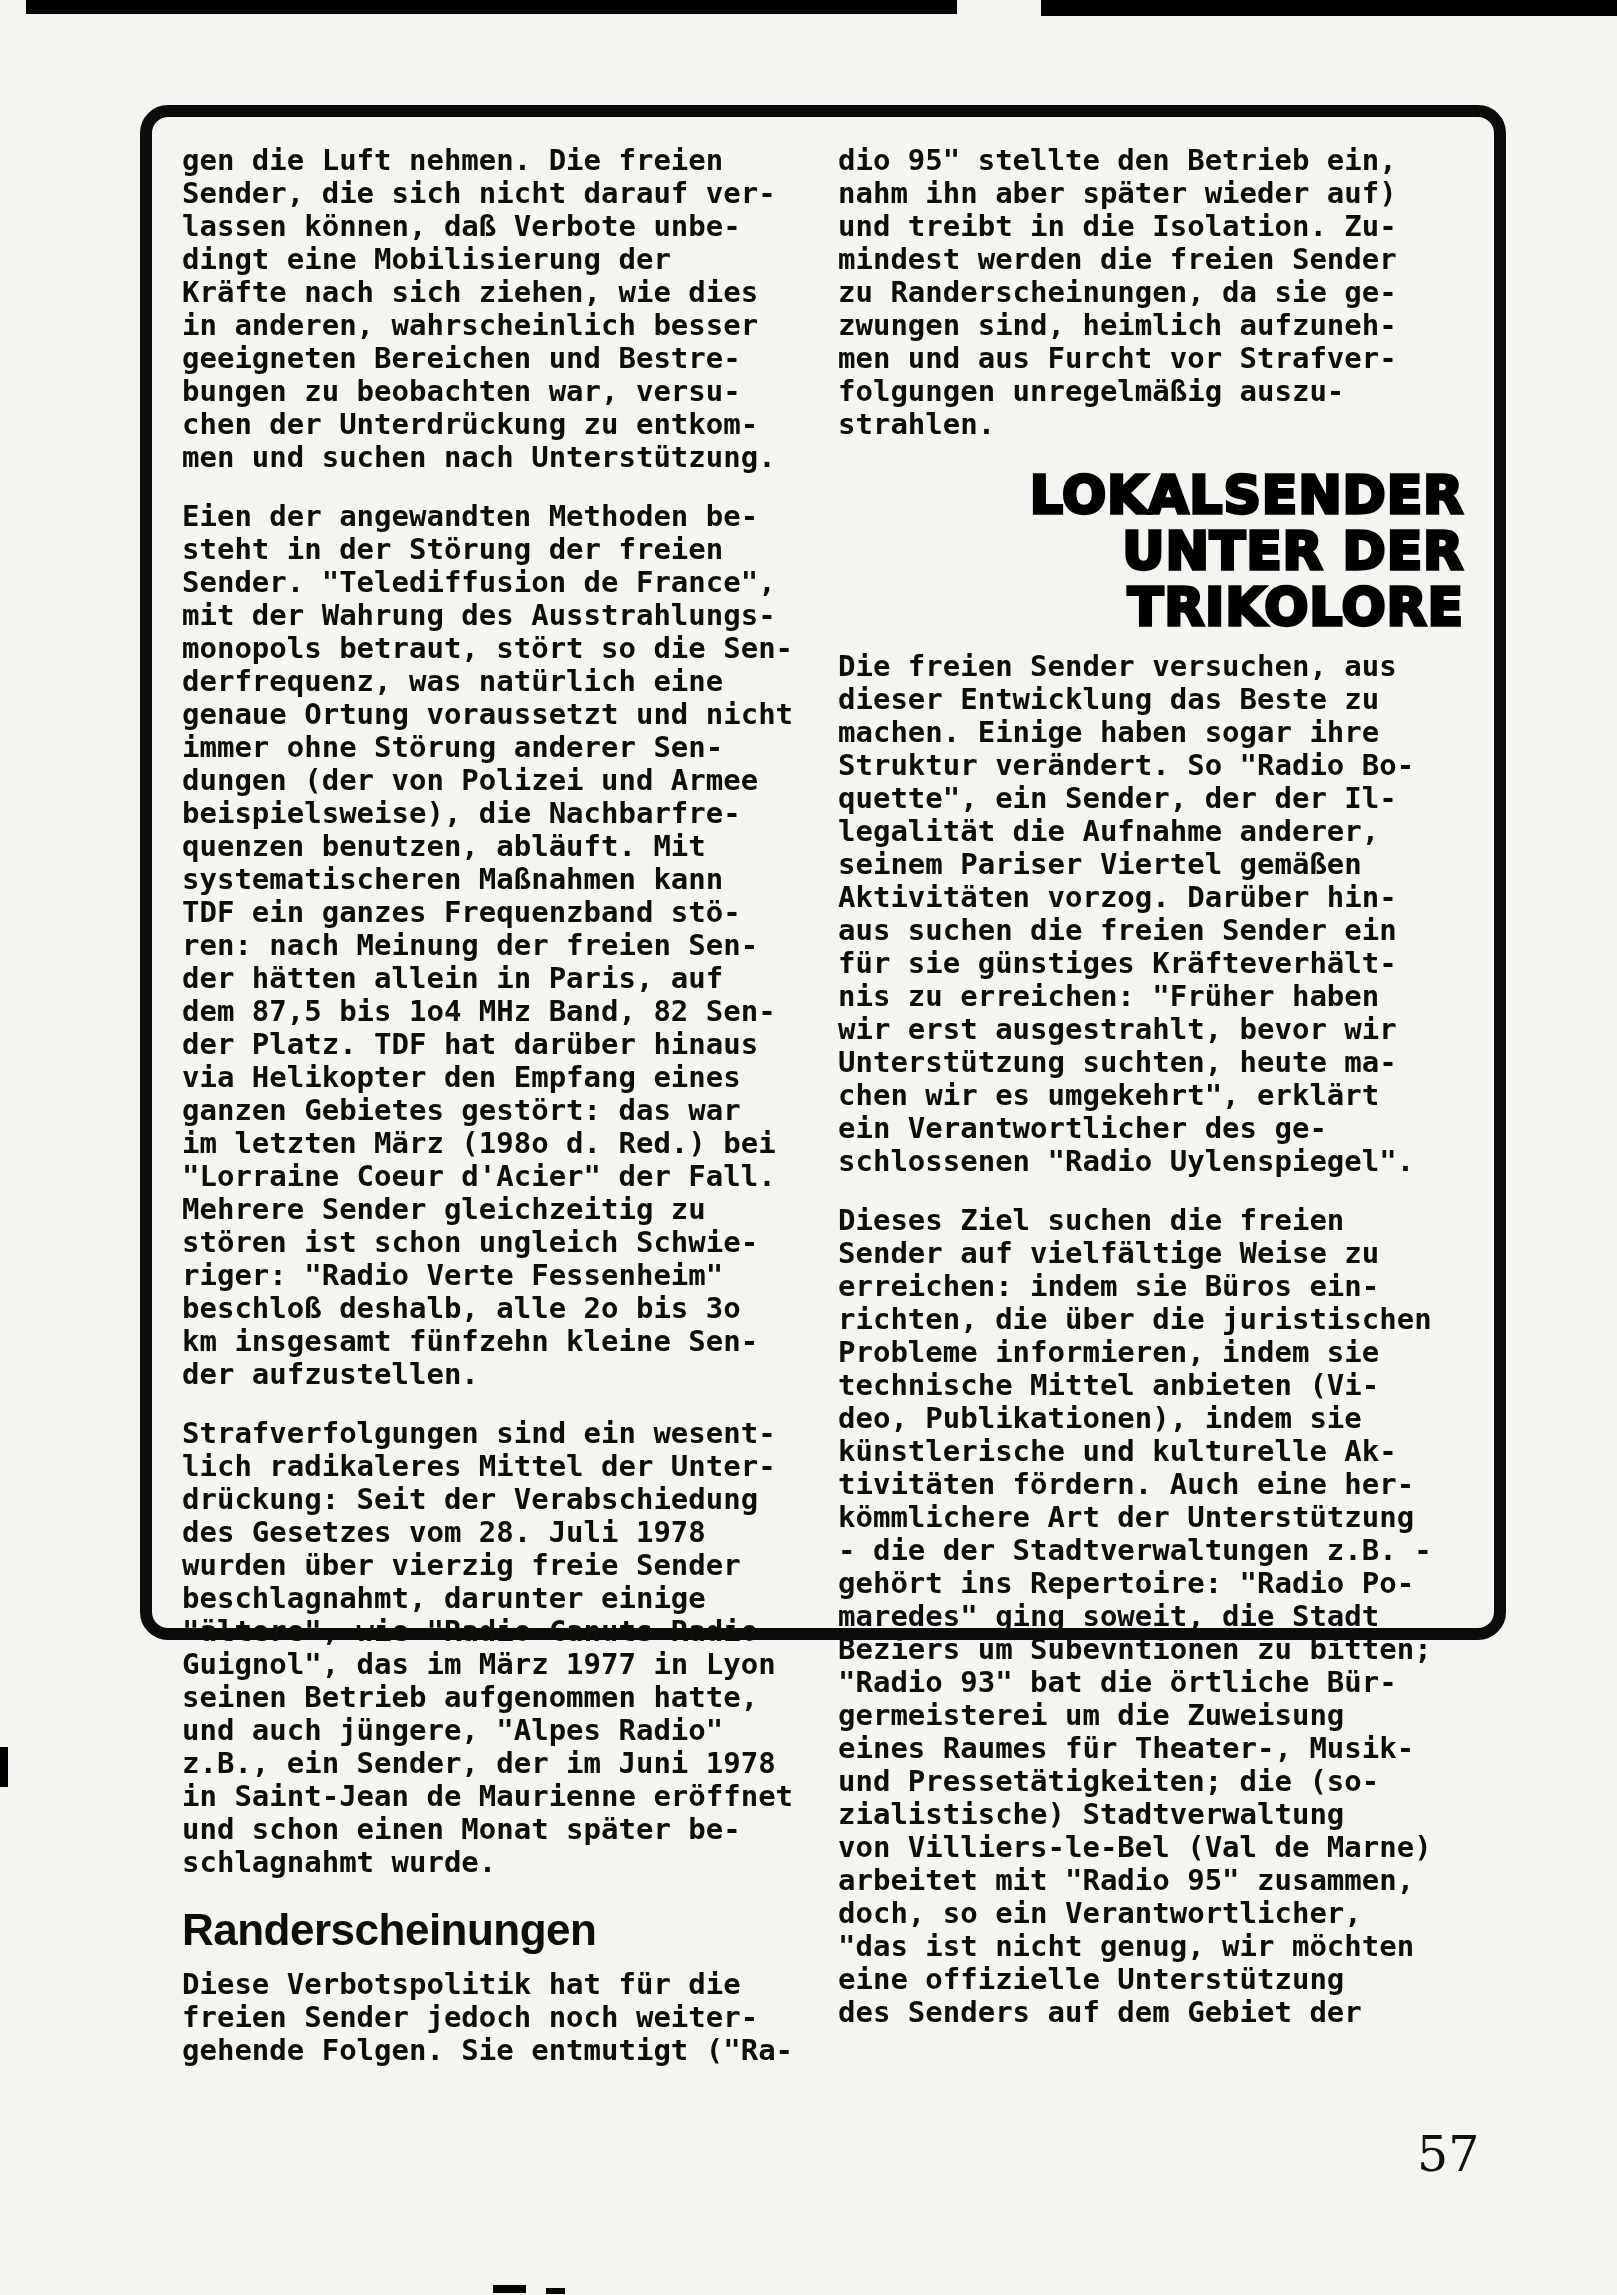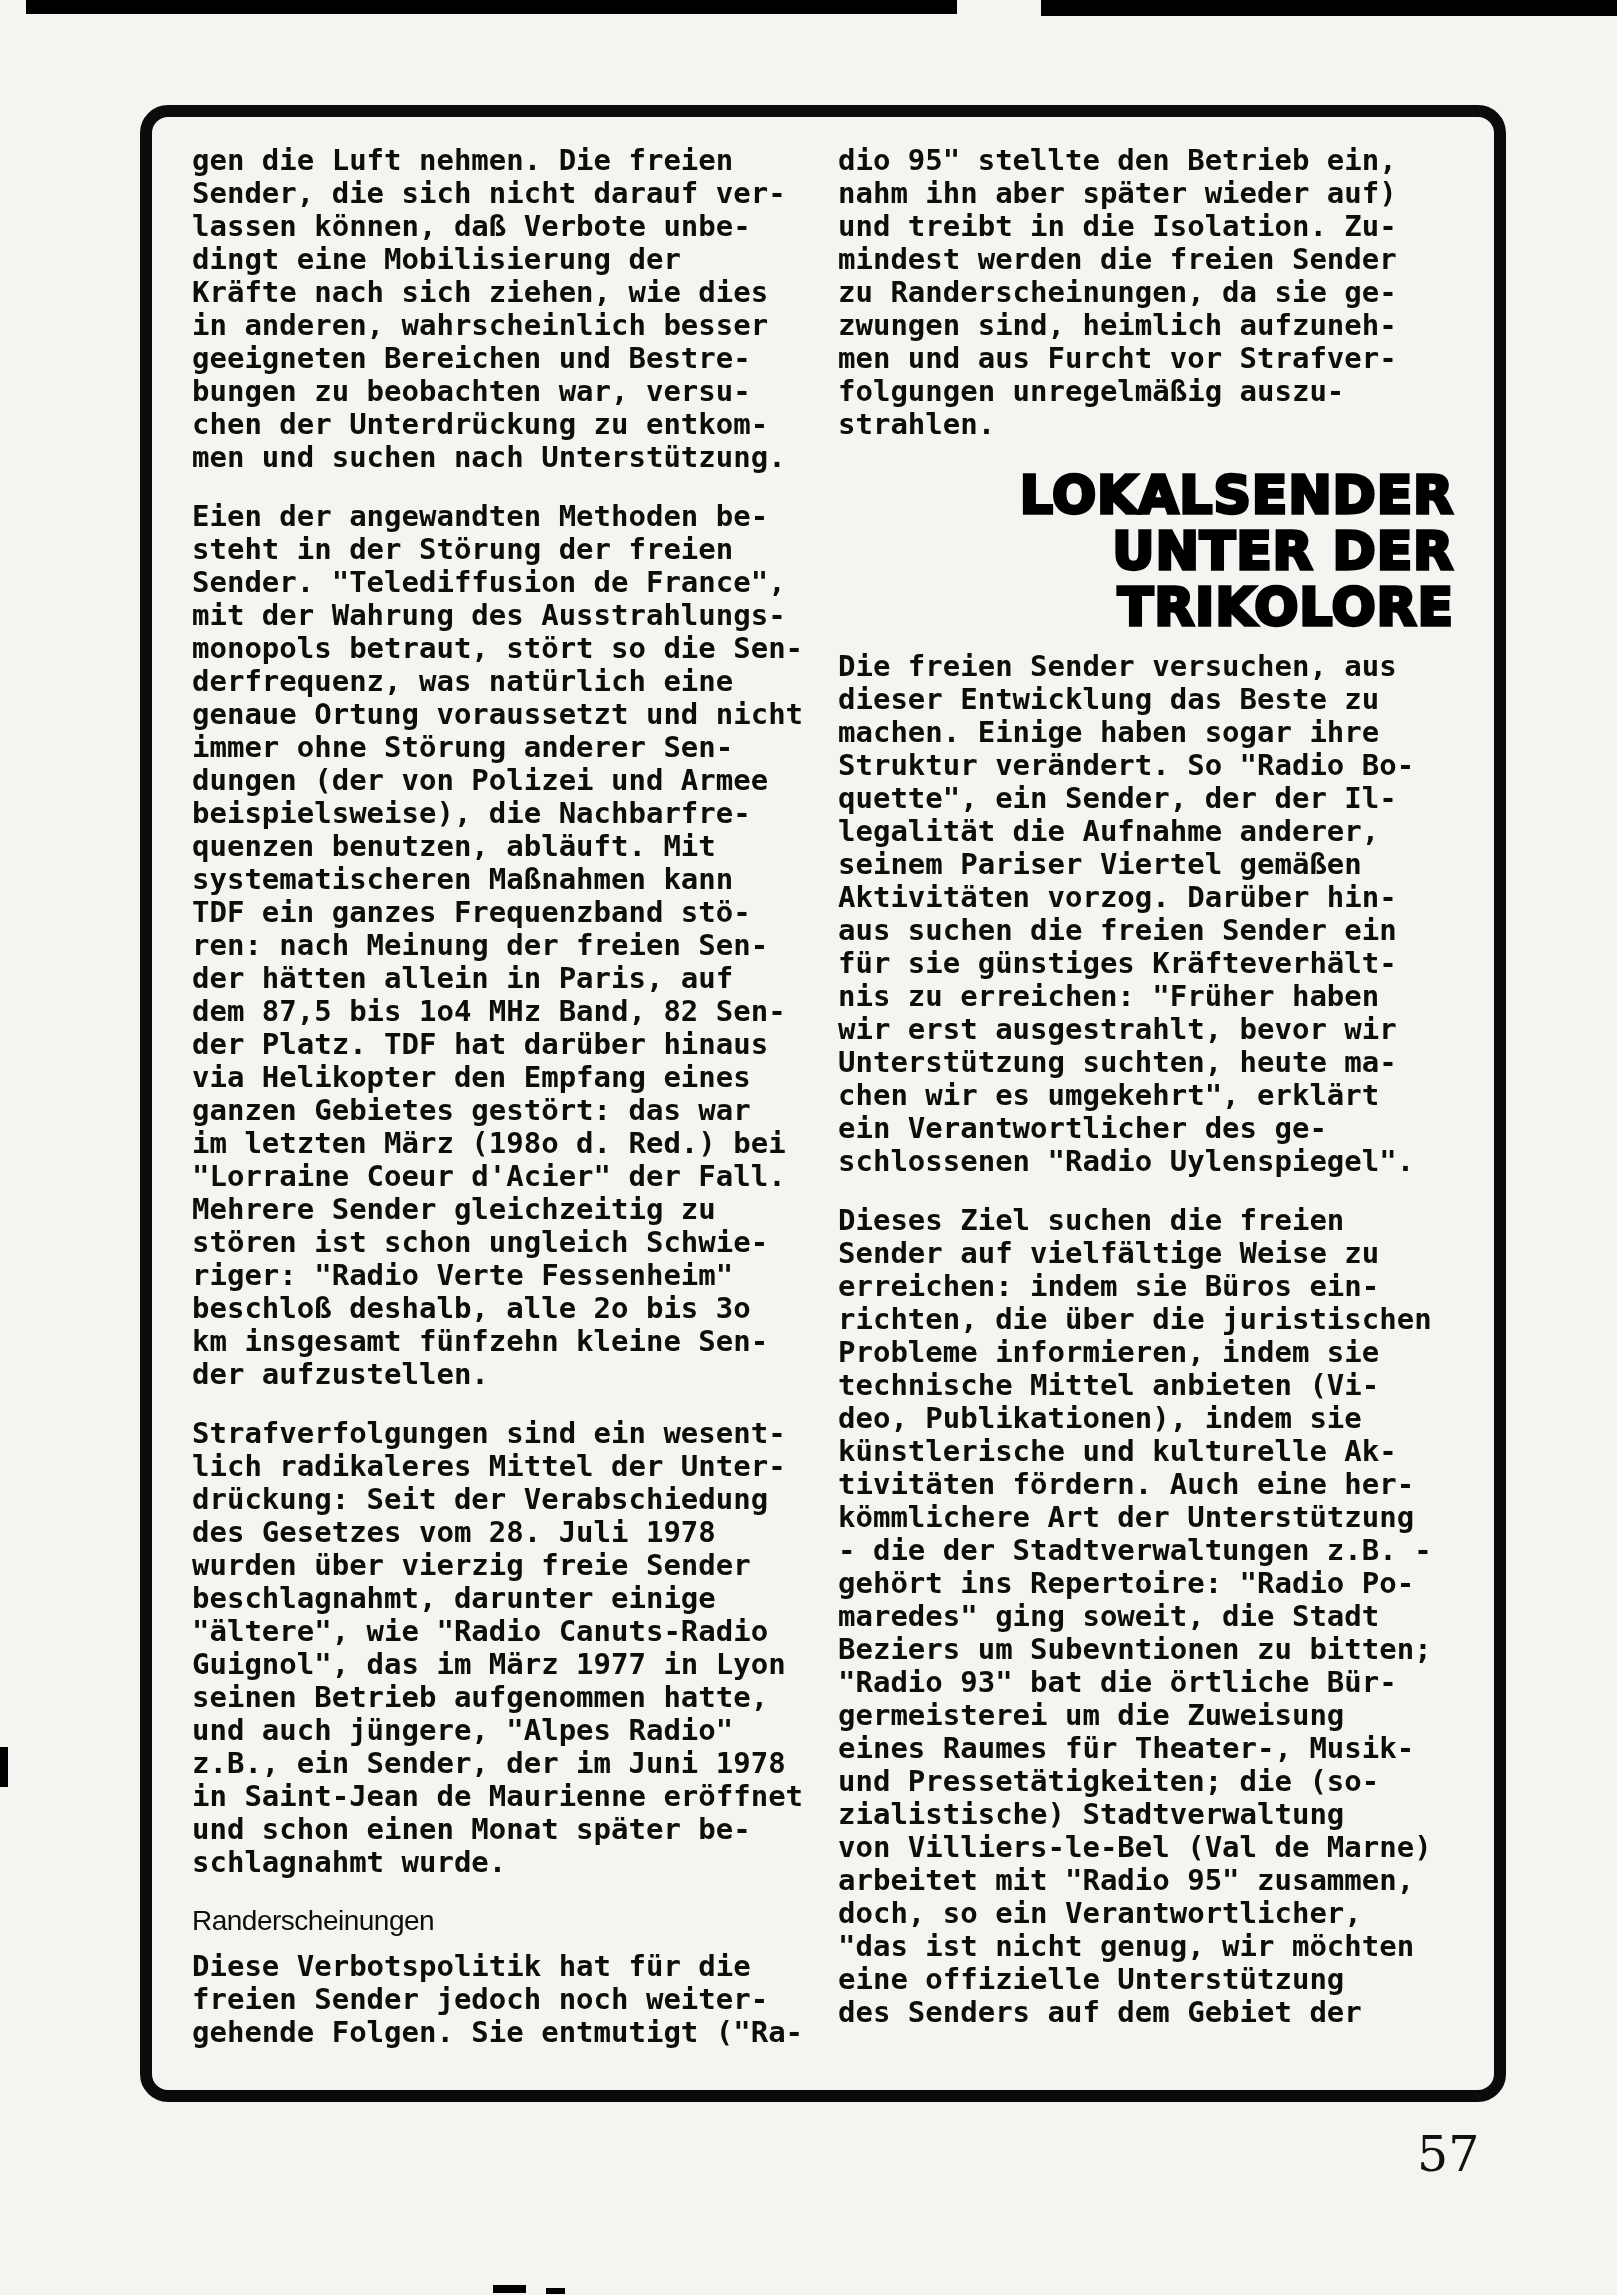--- a/index.html
+++ b/index.html
@@ -16,41 +16,41 @@
   .top-bar-right  { left: 1041px; top: 0;      width: 577px; height: 16px; }
   .left-edge-mark { left: 0;      top: 1747px; width: 7.5px;   height: 40px; }
   .bottom-mark-1  { left: 493px; top: 2285px; width: 33px;   height: 7.5px; }
   .bottom-mark-2  { left: 546px; top: 2288px; width: 18.7px;   height: 5.6px; }
 
   .frame {
     position: absolute;
     left: 140px;
     top: 105px;
     width: 1366px;
-    height: 1997px;
+    height: 1535px;
     border: 12px solid #0b0b0b;
     border-radius: 28px;
-    padding: 27px 40px;
+    padding: 27px 30px;
     display: flex;
     gap: 30px;
   }
   .col { flex: 1 1 0; min-width: 0; }
 
   .body-text {
     font-size: 29px;
     line-height: 33px;
     font-weight: bold;
     white-space: pre-line;
     margin-bottom: 26px;
   }
 
   .subhead {
     font-family: "Liberation Sans", sans-serif;
-    font-size: 28px;
-    font-weight: normal;
+    font-size: 44px;
+    font-weight: bold;
     letter-spacing: -0.5px;
     margin: 8.4px 0 13px;
   }
 
   .headline {
     font-family: "DejaVu Sans", "Liberation Sans", sans-serif;
     font-weight: bold;
     font-size: 52px;
     line-height: 56px;
     letter-spacing: 0.9px;

